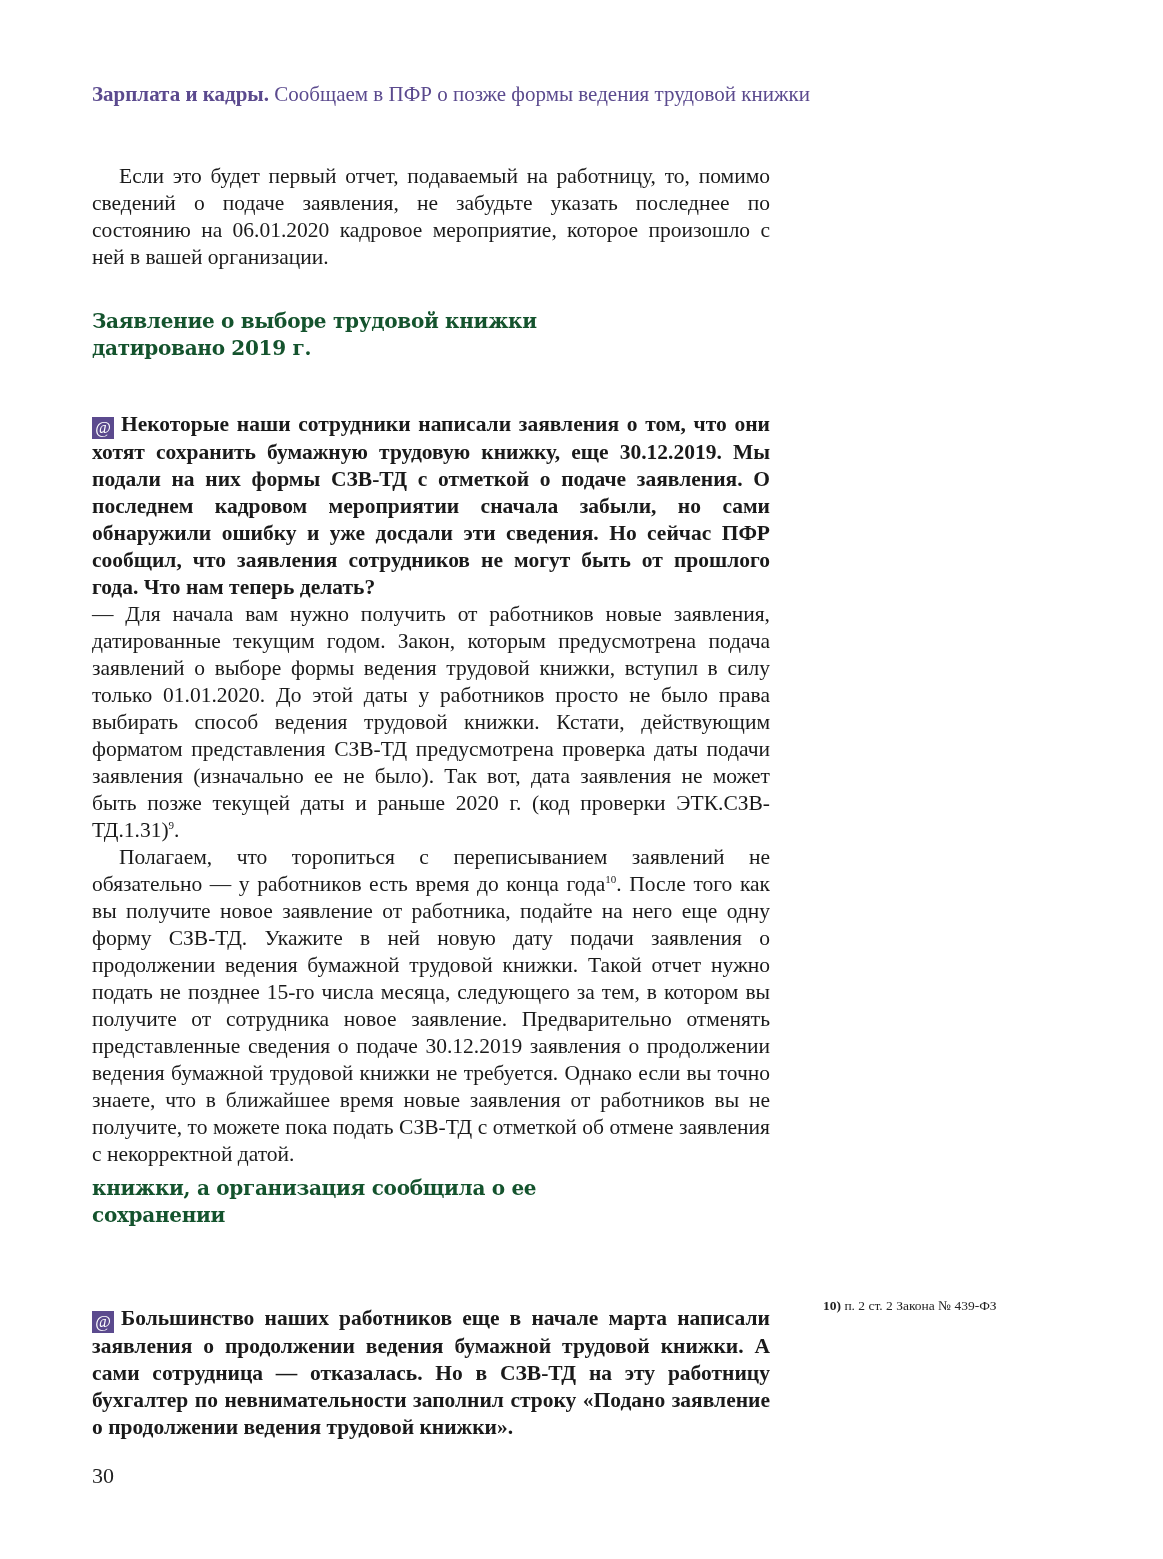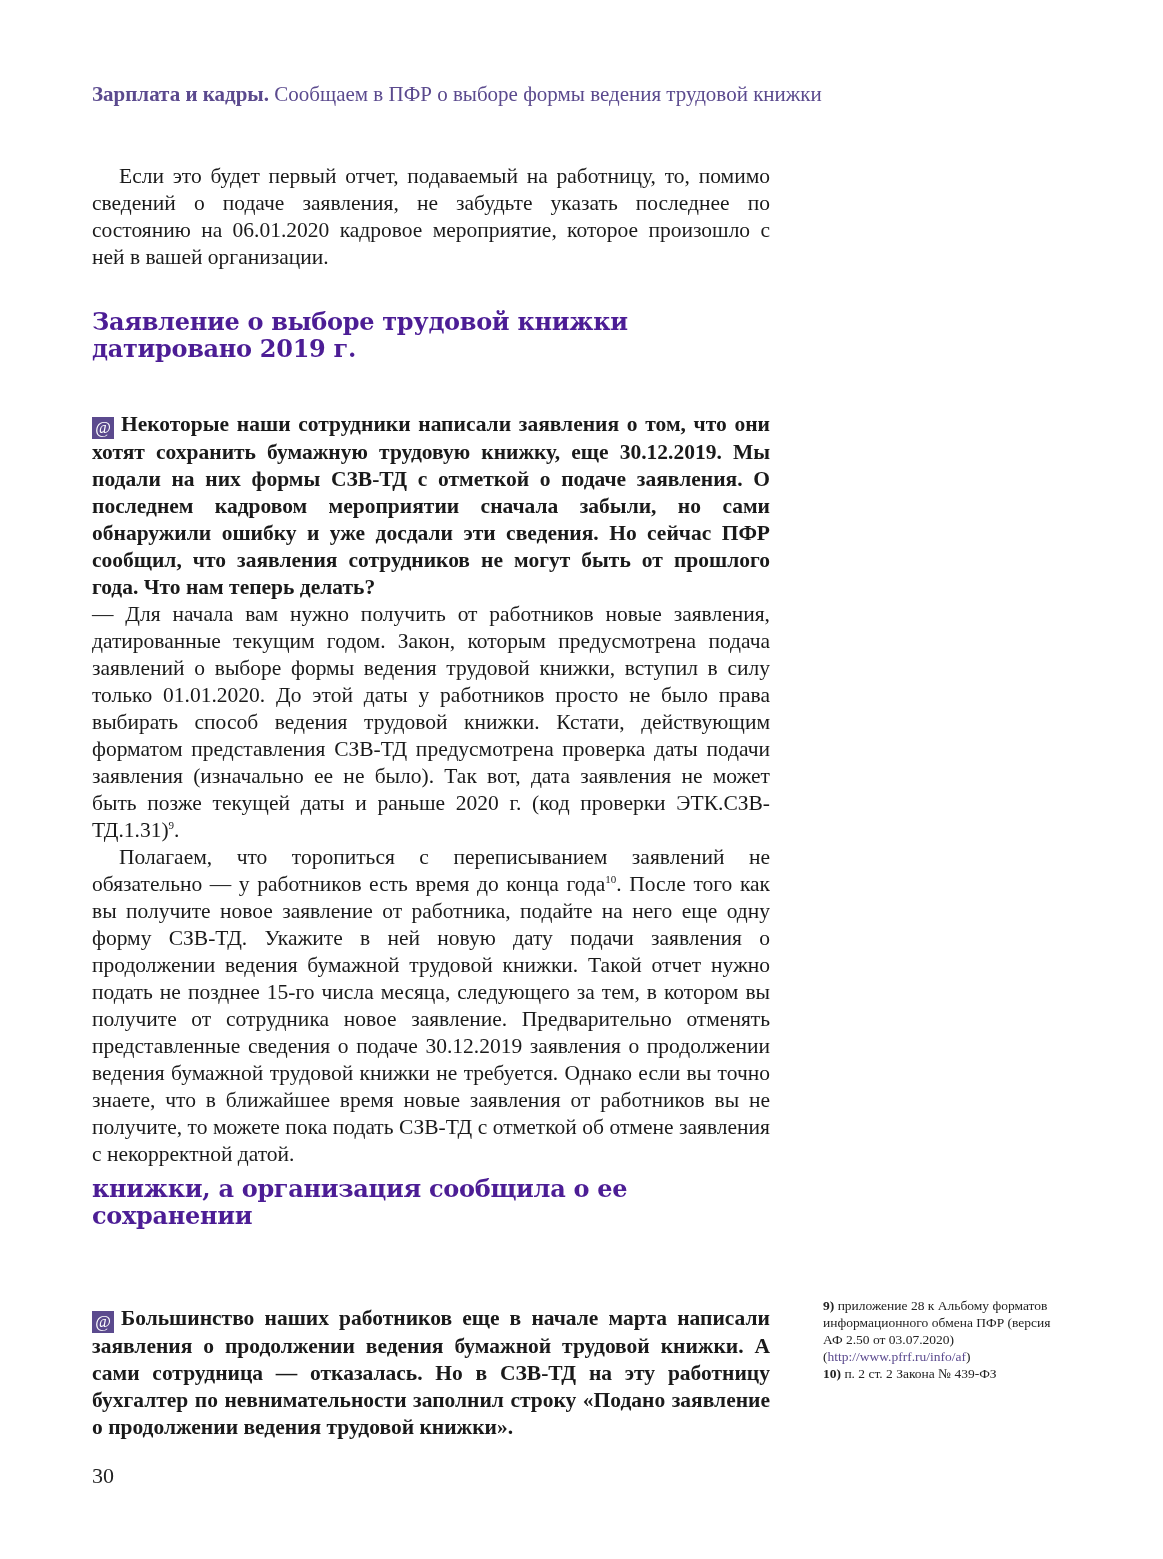--- a/index.html
+++ b/index.html
@@ -4,34 +4,34 @@
   <style>
     html, body { margin:0; padding:0; background:#ffffff; }
     body { width:1163px; height:1559px; position:relative; overflow:hidden;
            font-family:"Liberation Serif", "DejaVu Serif", serif; color:#1a1a1a; }
     .running-head { position:absolute; left:92px; top:82px; font-size:21px; color:#5b4a8e; white-space:nowrap; }
     .running-head .section { font-weight:bold; }
     .col { position:absolute; left:92px; width:678px; }
     .p { font-size:21.5px; line-height:27px; text-align:justify; margin:0; }
     .p.indent { text-indent:27px; }
     .p.bold { font-weight:bold;margin-top:32px; }
-    h2 { font-family:"DejaVu Serif", serif; font-weight:bold; font-size:24px; line-height:27px; margin:0; color:#4c1d95; letter-spacing:-0.3px; }
+    h2 { font-family:"DejaVu Serif", serif; font-weight:bold; font-size:20px; line-height:27px; margin:0; color:#14532d; letter-spacing:-0.3px; }
     .at-icon { display:inline-block; width:22px; height:22px; background:#5b4a8e; color:#fff; font-size:17px; line-height:22px; text-align:center; font-weight:normal; vertical-align:-2px; margin-right:7px; text-indent:0; }
     sup { font-size:11px; line-height:0; }
     .side { position:absolute; left:823px; top:1297px; width:230px; font-size:13.5px; line-height:17px; color:#222; }
     .side .fn-num { font-weight:bold; }
     .side .link { color:#5b4a8e; }
     .page-number { position:absolute; left:92px; top:1463px; font-size:22px; color:#222; }
   </style>
 </head>
 <body>
 
 <div class="running-head">
   <span class="section">Зарплата и кадры.</span>
-  <span>Сообщаем в ПФР о выборе формы ведения трудовой книжки</span>
+  <span>Сообщаем в ПФР о позже формы ведения трудовой книжки</span>
 </div>
 
 <div class="col" style="top:163px;">
   <p class="p indent">Если это будет первый отчет, подаваемый на работницу, то, помимо сведений о подаче заявления, не забудьте указать последнее по состоянию на 06.01.2020 кадровое мероприятие, которое произошло с ней в вашей организации.</p>
 </div>
 
 <div class="col" style="top:308px;">
   <h2>Заявление о выборе трудовой книжки</h2>
   <h2>датировано 2019 г.</h2>
 </div>
@@ -46,23 +46,18 @@
   <h2>книжки, а организация сообщила о ее</h2>
   <h2>сохранении</h2>
 </div>
 
 <div class="col" style="top:1273px;">
   <p class="p bold"><span class="at-icon">@</span><span>Большинство наших работников еще в начале марта написали заявления о продолжении ведения бумажной трудовой книжки. А сами сотрудница — отказалась. Но в СЗВ-ТД на эту работницу бухгалтер по невнимательности заполнил строку «Подано заявление о продолжении ведения трудовой книжки».</span></p>
 </div>
 
 <div class="side">
   <div>
-    <span class="fn-num">9)</span>
-    <span>приложение 28 к Альбому форматов информационного обмена ПФР (версия АФ 2.50 от 03.07.2020)</span>
-    <span>(</span><span class="link">http://www.pfrf.ru/info/af</span><span>)</span>
-  </div>
-  <div>
     <span class="fn-num">10)</span>
     <span>п. 2 ст. 2 Закона № 439-ФЗ</span>
   </div>
 </div>
 
 <div class="page-number">30</div>
 
 </body></html>

